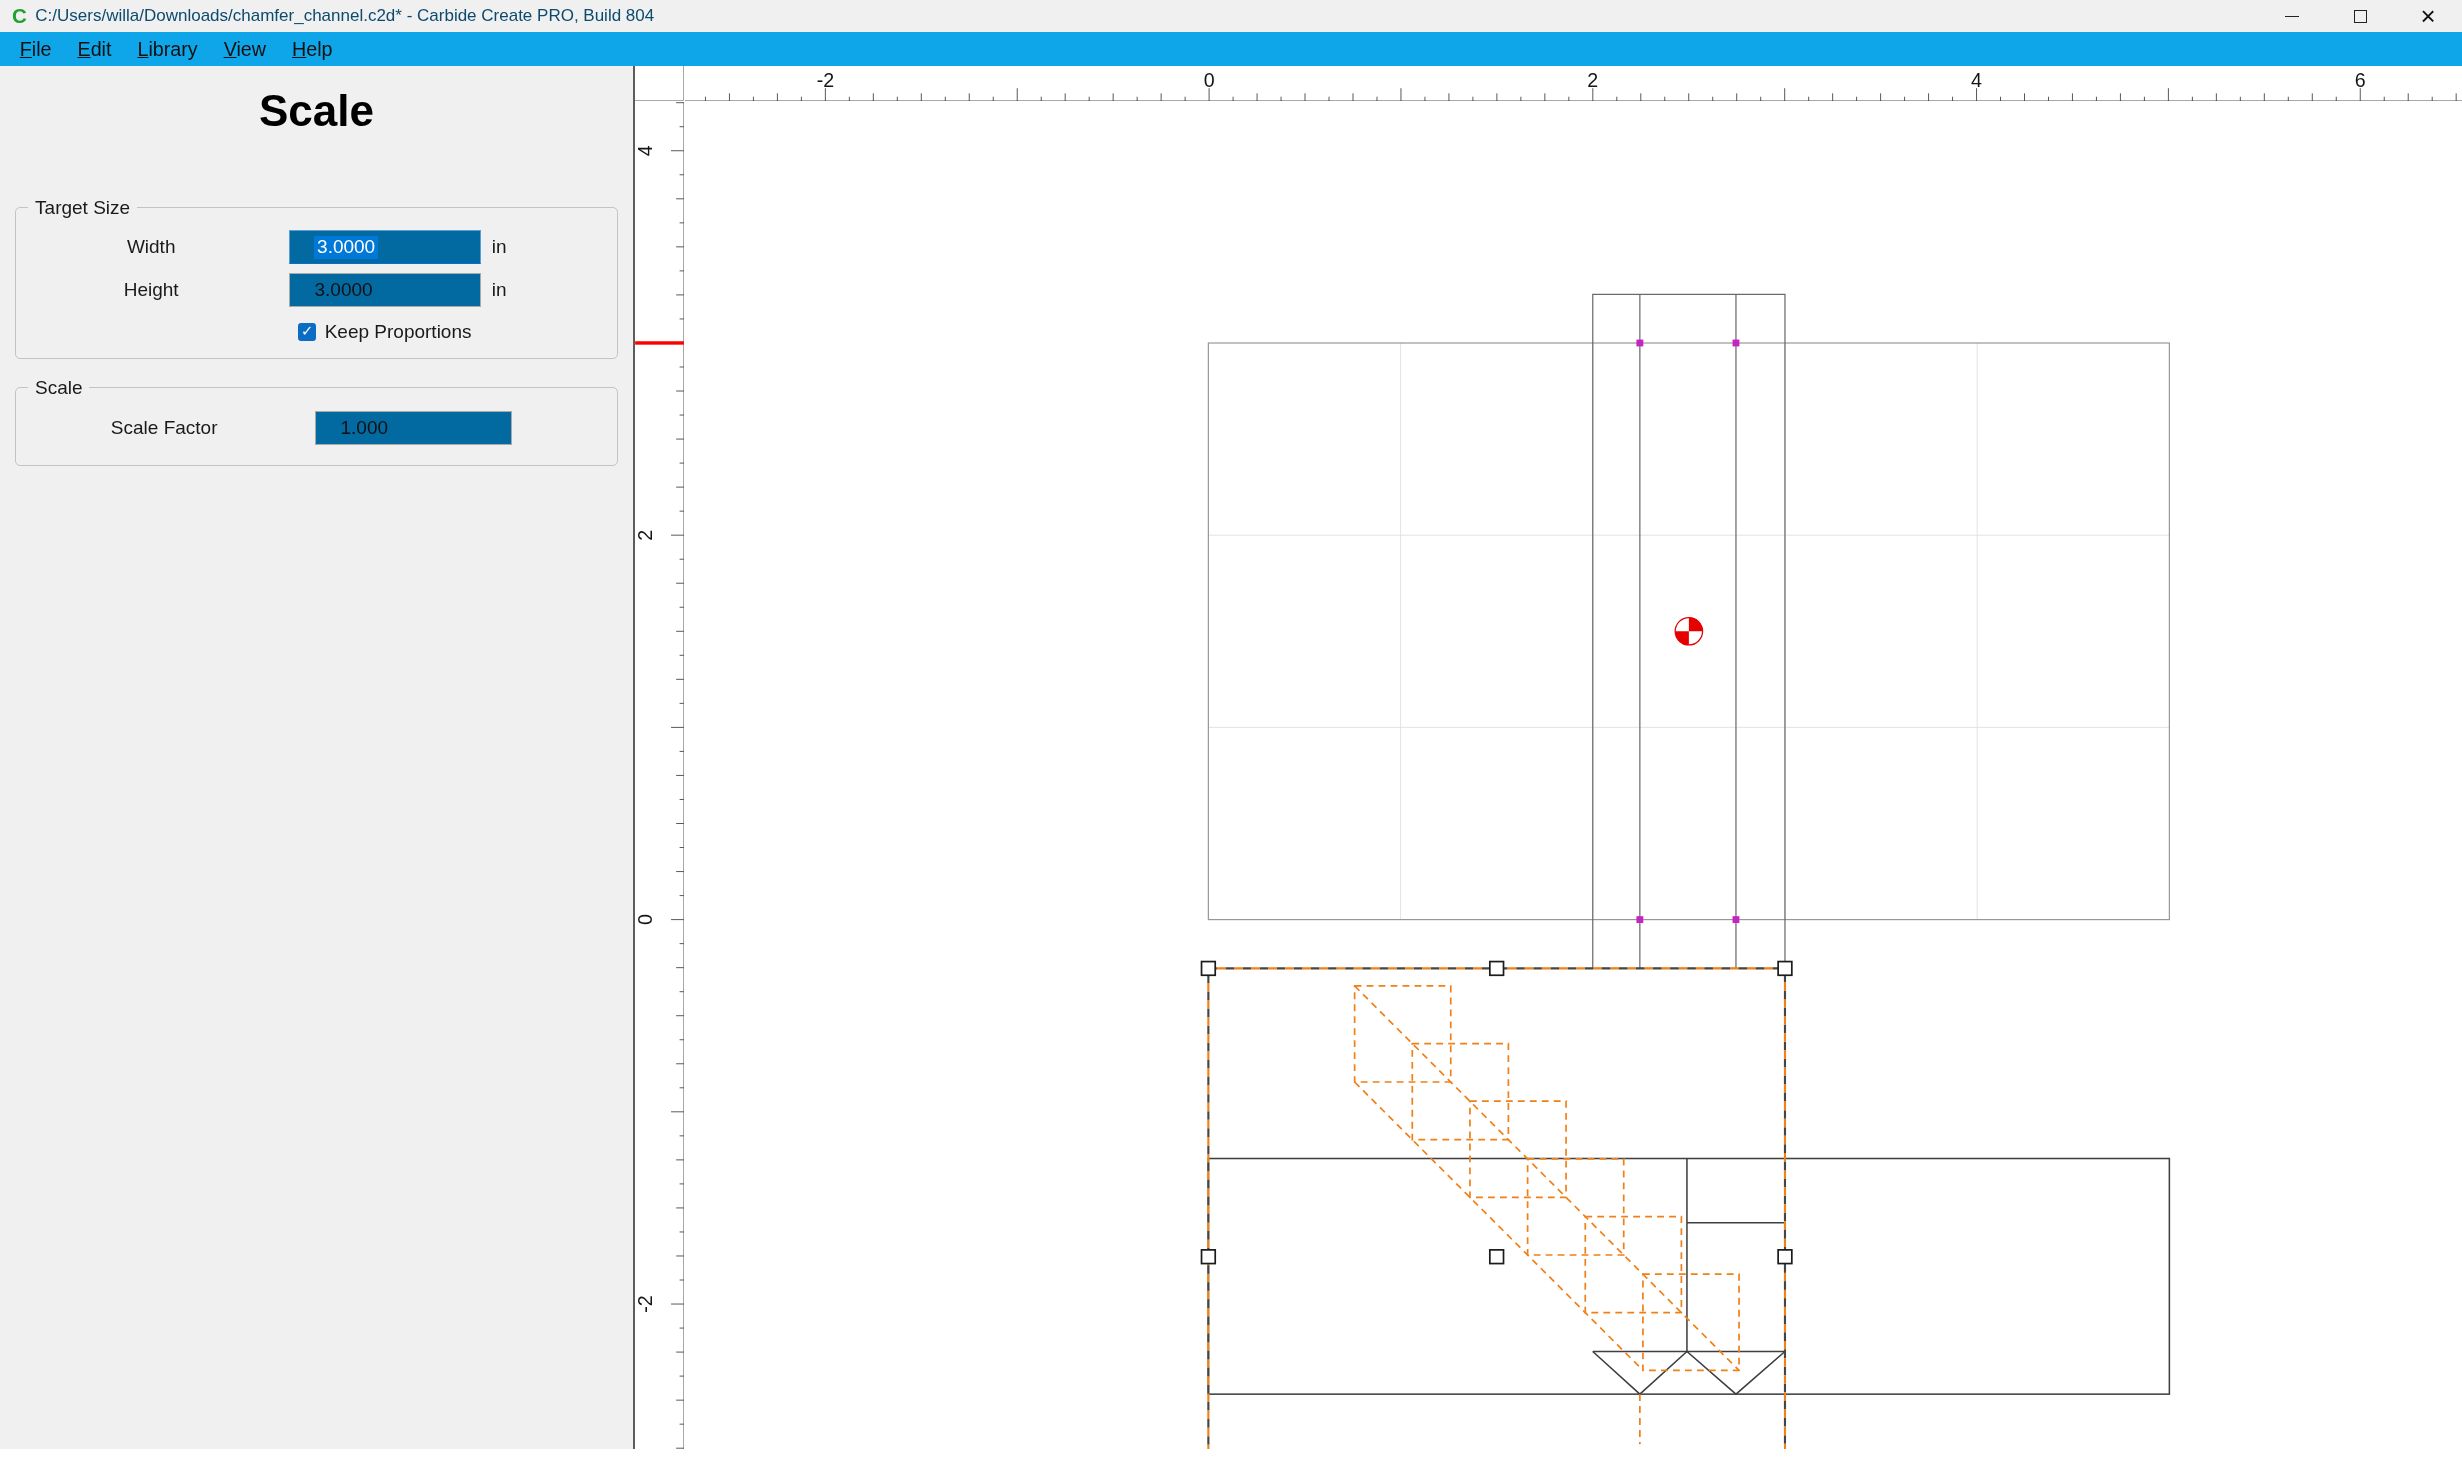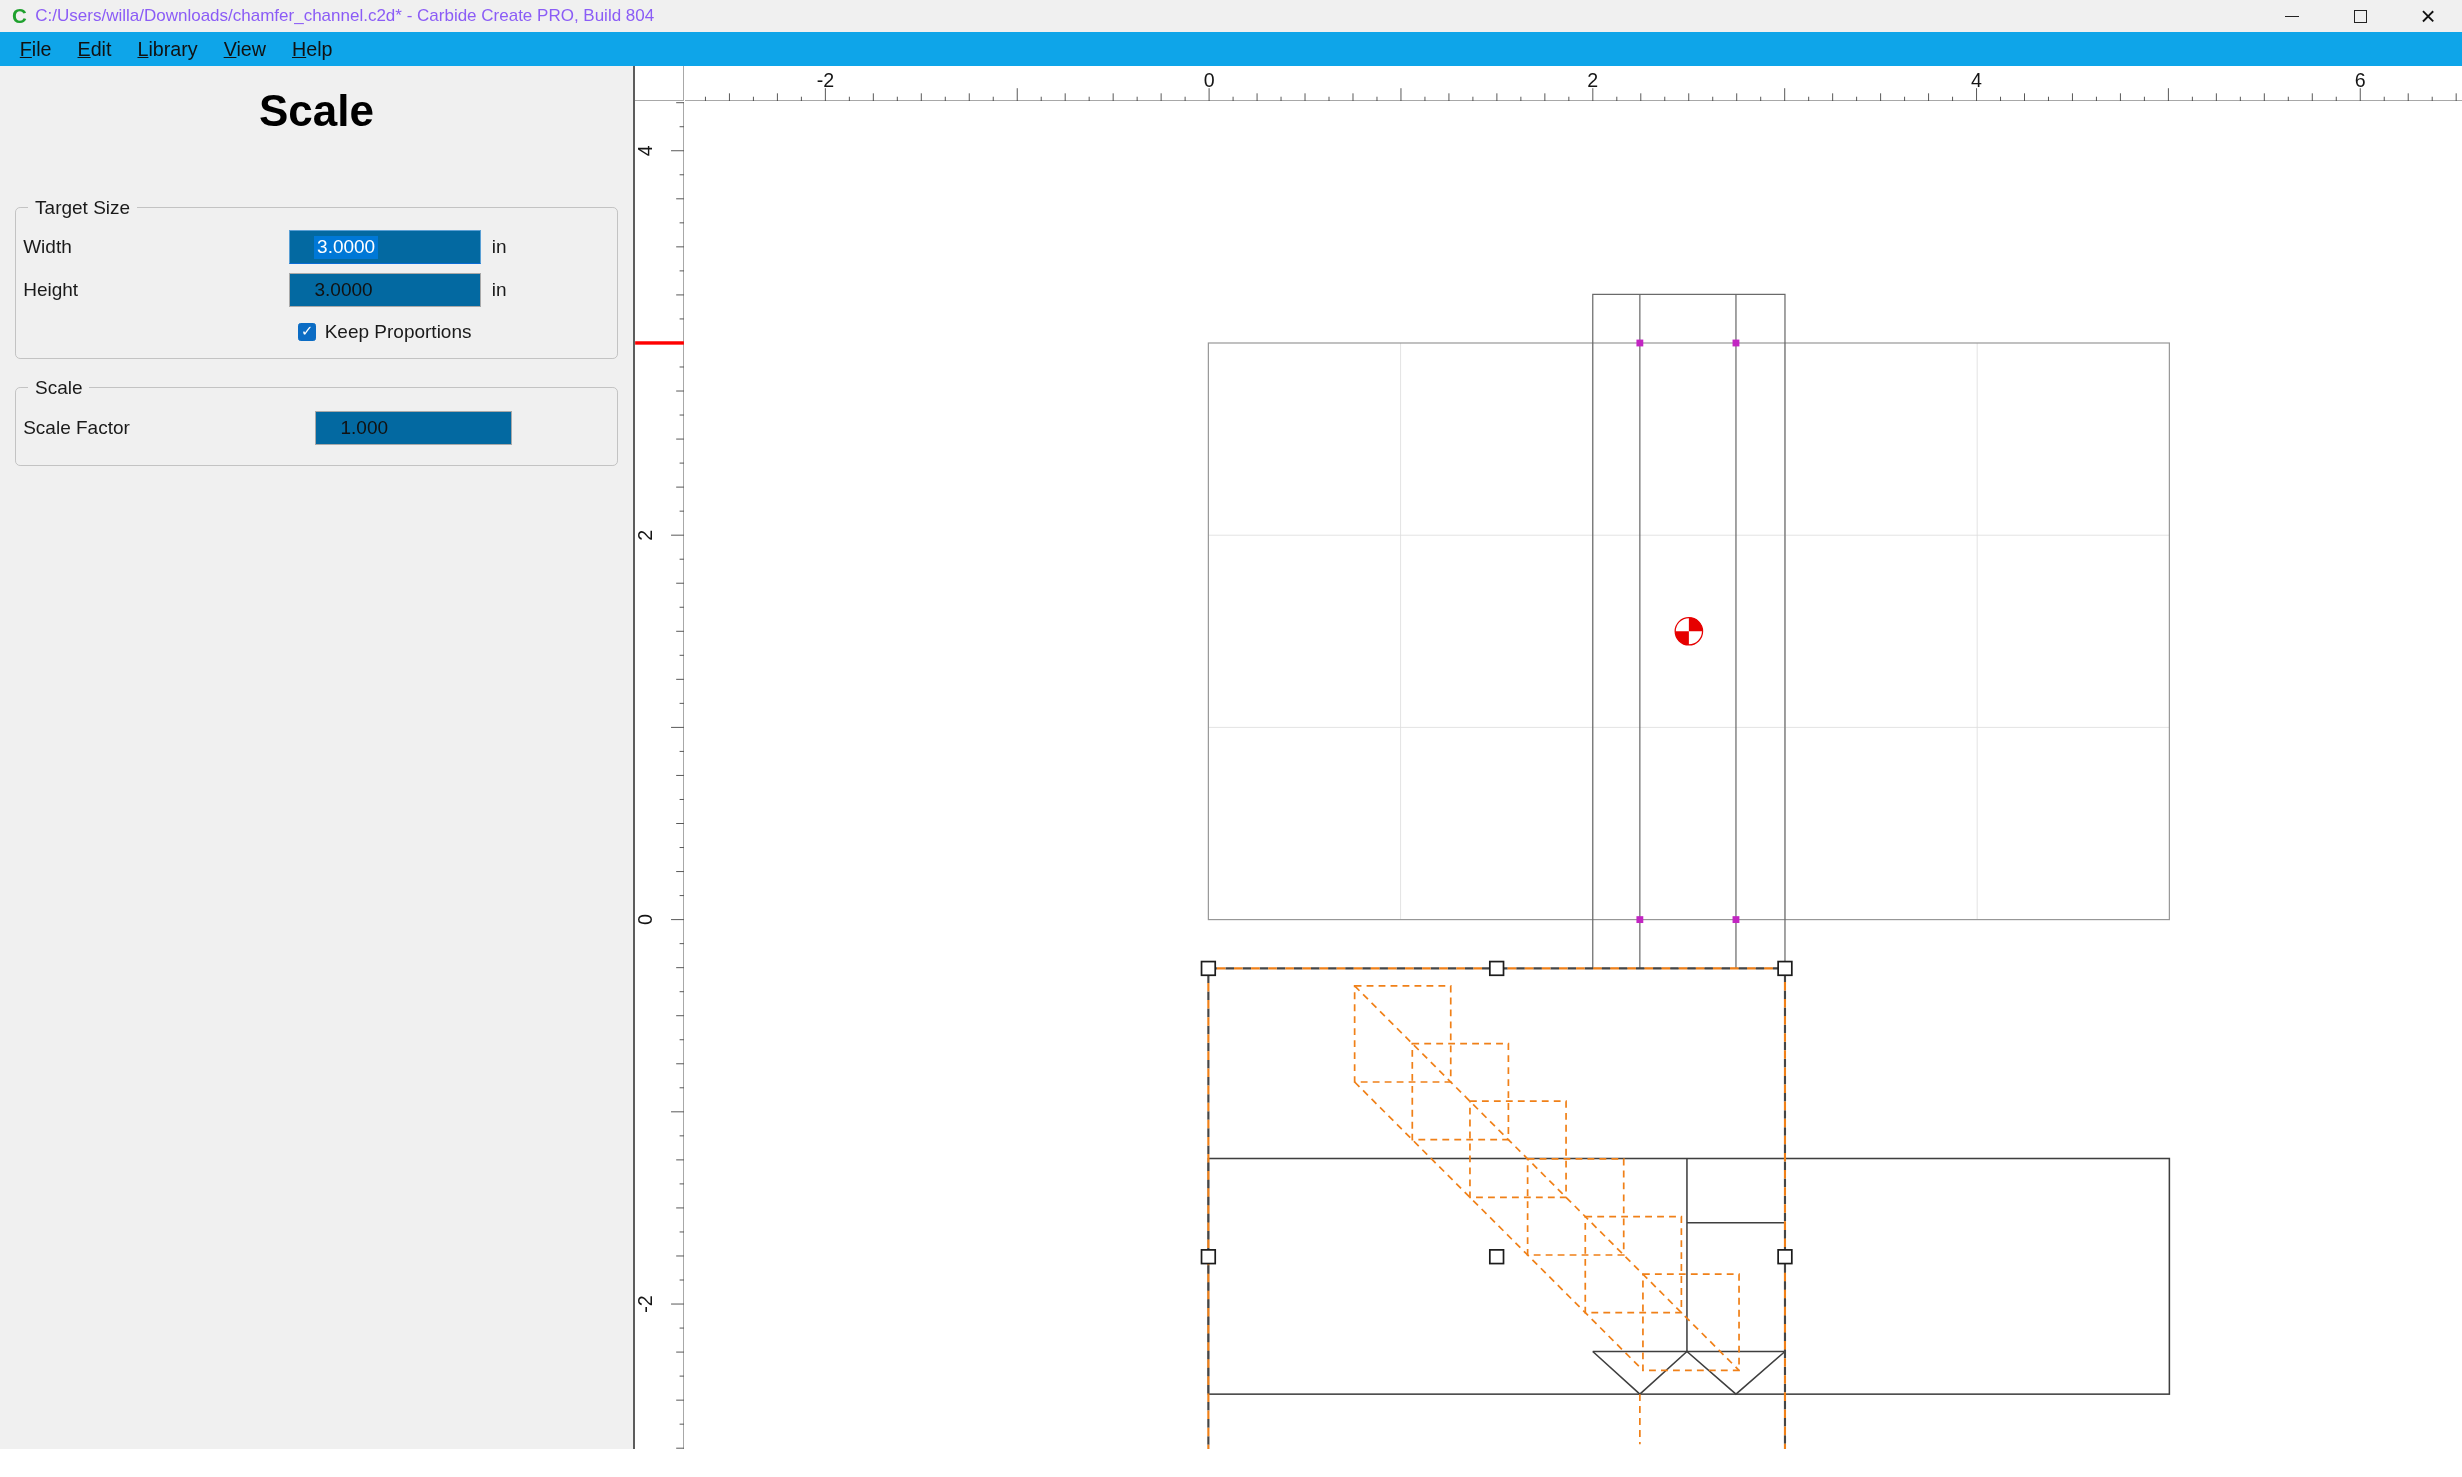--- a/index.html
+++ b/index.html
@@ -5,40 +5,40 @@
   * { box-sizing: border-box; }
   html,body { margin:0; padding:0; }
   body {
     width:2462px; height:1477px; overflow:hidden;
     font-family:"Liberation Sans", sans-serif;
     background:#ffffff; color:#1a1a1a;
   }
   
   .titlebar { height:32px; background:#f0f0f0; display:flex; align-items:center; }
   .app-icon { margin:0 8.5px 0 12px; color:#1fa12e; font-weight:bold; font-size:20.5px; line-height:1; }
-  .title-text { font-size:17px; color:#8b5cf6; }
+  .title-text { font-size:17px; color:#0c4a6e; }
   .win-controls { margin-left:auto; display:flex; height:100%; }
   .win-btn { width:68px; height:100%; display:flex; align-items:center; justify-content:center; }
   .min-glyph { width:14.5px; height:0; border-top:1.7px solid #222; display:inline-block; }
   .restore-glyph { width:13px; height:13px; border:1.7px solid #222; display:inline-block; background:transparent; }
   .close-glyph { font-size:26px; line-height:1; color:#111; }
   
   .menubar { height:34px; background:#0ea5e9; display:flex; align-items:center; padding-left:6.8px; }
   .menu-item { display:inline-block; padding:3.4px 13px; font-size:19.7px; color:#111; }
   .menu-item::first-letter { text-decoration:underline; }
   
   .main { display:flex; height:1383px; }
   .sidebar { width:635px; background:#f0f0f0; border-right:2.6px solid #5c5c5c; }
   .panel-title { margin:20.5px 0 0 0; text-align:center; font-size:44px; line-height:48px; font-weight:bold; color:#000; }
   fieldset { border:0.9px solid #c3c3c3; border-radius:5.1px; margin:0 15.4px; padding:3.4px 8.5px 12px 6.8px; background:#f0f0f0; }
   fieldset.first { margin-top:62px; }
   fieldset.second { margin-top:18px; }
   legend { font-size:19px; padding:0 6.8px; margin-left:5.1px; color:#1a1a1a; }
   .row { display:flex; align-items:center; margin:8.5px 0; font-size:19px; }
-  .row label { width:256px; text-align:left; margin-right:10.3px; }
+  .row label { width:256px; text-align:center; margin-right:10.3px; }
   .row.scale-row label { width:282px; }
   .field { width:192px; height:34px; background:#0369a1; border:0.9px solid #a9a9a9; display:flex; align-items:center; padding:0 24px; font-size:19px; color:#111;text-align:center; }
   .field.focused { border:0.9px solid #5a9fd4; border-bottom:1.7px solid #0a6cd4; }
   .field.wide { width:197px; }
   .sel { background:#0078d7; color:#fff; padding:0.9px 2.6px; }
   .unit { margin-left:10.3px; }
   .check-row { display:flex; align-items:center; margin:13.7px 0 3.4px 275px; font-size:19px; }
   .checkbox { width:18px; height:18px; background:#0b6cc4; border:0.9px solid #0b6cc4; border-radius:2.6px; display:flex; align-items:center; justify-content:center; margin-right:8.5px; }
   .checkbox::after { content:"✓"; color:#fff; font-size:14.5px; line-height:1; }
   .btn-row { text-align:center; margin-top:15.4px; }

